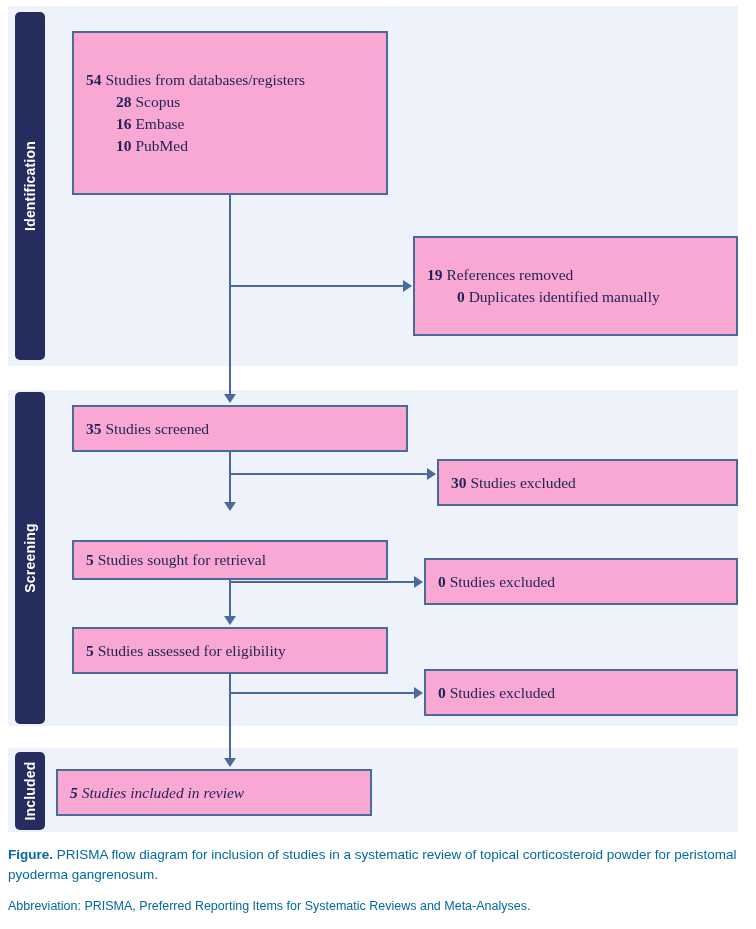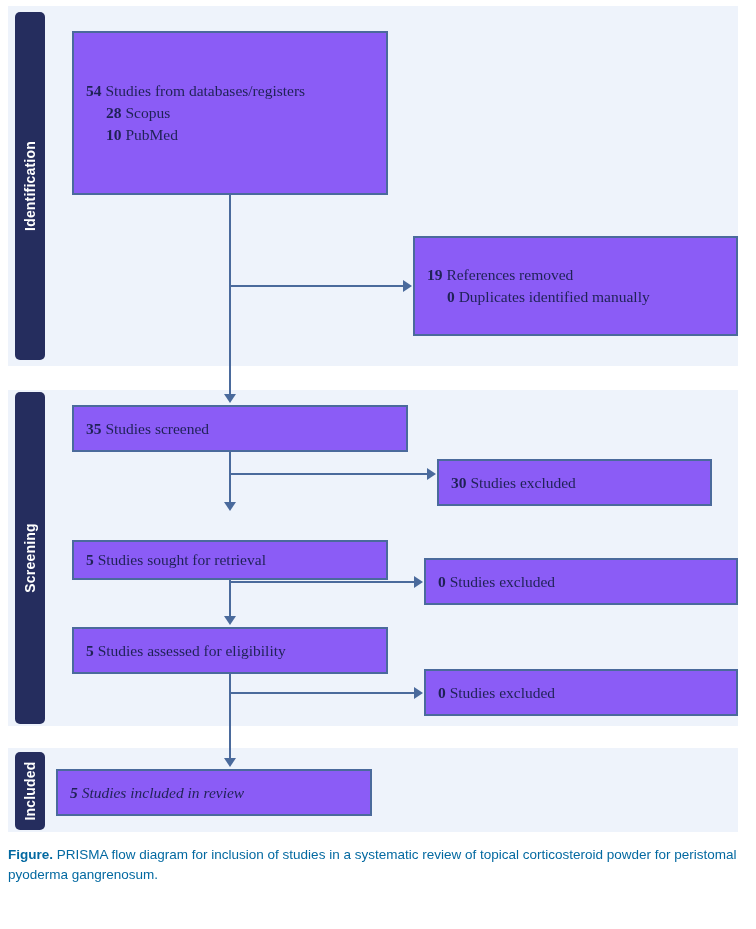--- a/index.html
+++ b/index.html
@@ -43,49 +43,49 @@
     white-space: nowrap;
     display: block;
   }
   #stage-identification { left: 15px; top: 12px;  width: 30px; height: 348px; }
   #stage-screening      { left: 15px; top: 392px; width: 30px; height: 332px; }
   #stage-included       { left: 15px; top: 752px; width: 30px; height: 78px;  }
 
   
   .flow-box {
     position: absolute;
-    background: #8b5cf6;
+    background: #f9a8d4;
     border: 2px solid #4a6a9c;
     box-sizing: border-box;
     display: flex;
     flex-direction: column;
     justify-content: center;
     color: #1f2256;
     font-size: 15.5px;
     line-height: 1.42;
   }
   .flow-box .ln {
     padding-left: 12px;
     white-space: nowrap;
   }
-  .flow-box .ln.indent { padding-left: 32px; }
+  .flow-box .ln.indent { padding-left: 32px; margin-left: 10px; }
   .flow-box b {
     font-weight: bold;
   }
 
   
   #box-records     { left: 72px;  top: 31px;  width: 316px; height: 164px; }
   #box-screened    { left: 72px;  top: 405px; width: 336px; height: 47px;  }
   #box-sought      { left: 72px;  top: 540px; width: 316px; height: 40px;  }
   #box-assessed    { left: 72px;  top: 627px; width: 316px; height: 47px;  }
   #box-included    { left: 56px;  top: 769px; width: 316px; height: 47px; font-style: italic;  }
 
   
   #box-removed     { left: 413px; top: 236px; width: 325px; height: 100px; }
-  #box-excluded-1  { left: 437px; top: 459px; width: 275px; height: 47px;  }
+  #box-excluded-1  { left: 437px; top: 459px; width: 301px; height: 47px;  }
   #box-excluded-2  { left: 424px; top: 558px; width: 314px; height: 47px;  }
   #box-excluded-3  { left: 424px; top: 669px; width: 314px; height: 47px;  }
 
   
   .vline {
     position: absolute;
     width: 2px;
     background: #4a6a9c;
   }
   .hline {
@@ -194,20 +194,24 @@
 <div class="flow-box" id="box-records">
   <div class="ln">
     <b>54</b> 
     <span>Studies from databases/registers</span>
   </div>
   <div class="ln indent">
     <b>28</b> 
     <span>Scopus</span>
   </div>
   <div class="ln indent">
+    <b>16</b> 
+    <span>Embase</span>
+  </div>
+  <div class="ln indent">
     <b>10</b> 
     <span>PubMed</span>
   </div>
 </div>
 
 <div class="flow-box" id="box-removed">
   <div class="ln">
     <b>19</b> 
     <span>References removed</span>
   </div>
@@ -263,13 +267,14 @@
   <div class="ln">
     <b>5</b> 
     <span>Studies included in review</span>
   </div>
 </div>
 
 <div id="caption-area">
   <p id="caption-main">
     <span class="lead">Figure.</span><span> PRISMA flow diagram for inclusion of studies in a systematic review of topical corticosteroid powder for peristomal pyoderma gangrenosum.</span>
   </p>
+  <p id="caption-abbrev">Abbreviation: PRISMA, Preferred Reporting Items for Systematic Reviews and Meta-Analyses.</p>
 </div>
 
 </body></html>

